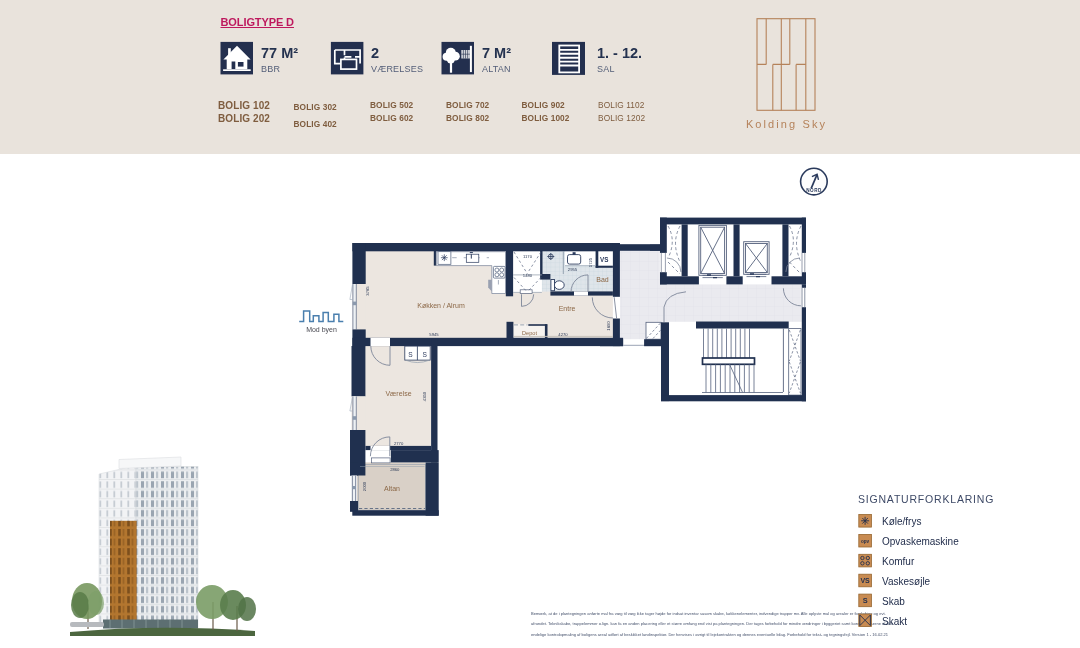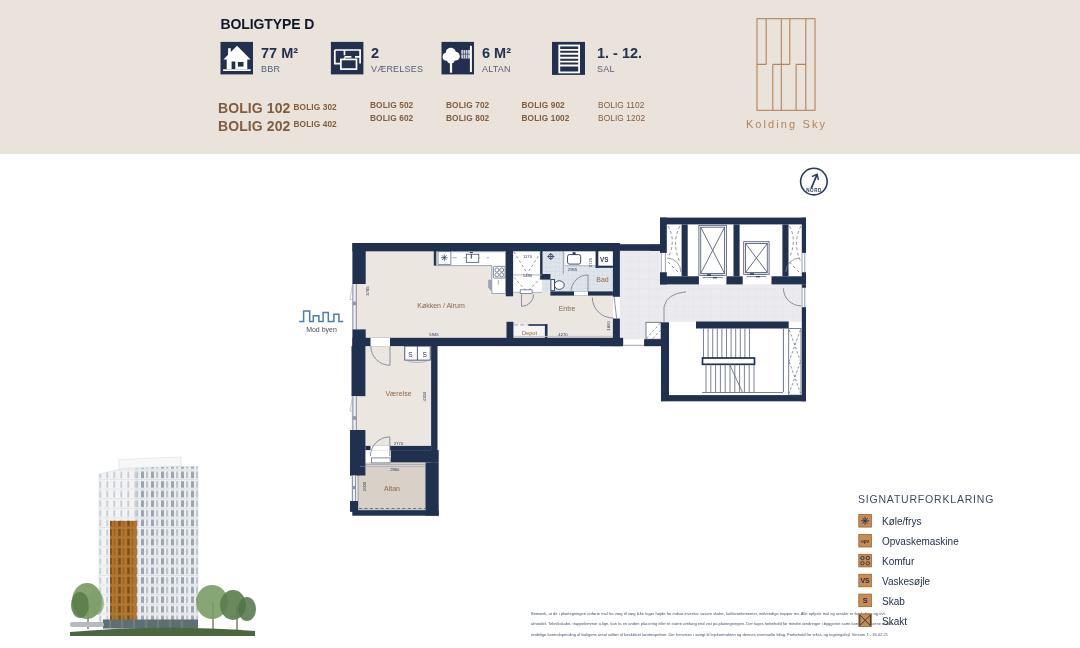--- a/index.html
+++ b/index.html
@@ -4,39 +4,39 @@
 <style>
   html,body{margin:0;padding:0;}
   body{width:1080px;height:648px;position:relative;background:#ffffff;font-family:"Liberation Sans",sans-serif;overflow:hidden;}
   .abs{position:absolute;}
 </style>
 </head>
 <body>
 
 <div class="abs" style="left:0;top:0;width:1080px;height:154px;background:#e9e3dc;"></div>
 
-<div class="abs" style="left:220.5px;top:16.1px;font-size:14px;font-weight:bold;color:#0f172a;letter-spacing:-0.1px;">BOLIGTYPE D</div>
+<div class="abs" style="left:220.5px;top:16.1px;font-size:11px;font-weight:bold;color:#be185d;letter-spacing:-0.1px;text-decoration:underline;">BOLIGTYPE D</div>
 
 <div class="abs" style="left:261px;top:44.5px;font-size:14.5px;font-weight:bold;color:#24324f;text-align:right;">77 M²</div>
 
 <div class="abs" style="left:261px;top:63.5px;font-size:9px;color:#535e78;letter-spacing:0.2px;">BBR</div>
 
 <div class="abs" style="left:371px;top:44.5px;font-size:14.5px;font-weight:bold;color:#24324f;">2</div>
 
 <div class="abs" style="left:371px;top:63.5px;font-size:9px;color:#535e78;letter-spacing:0.2px;text-align:right;">VÆRELSES</div>
 
-<div class="abs" style="left:482px;top:44.5px;font-size:14.5px;font-weight:bold;color:#24324f;">6 M²</div>
+<div class="abs" style="left:482px;top:44.5px;font-size:14.5px;font-weight:bold;color:#24324f;">7 M²</div>
 
 <div class="abs" style="left:482px;top:63.5px;font-size:9px;color:#535e78;letter-spacing:0.2px;">ALTAN</div>
 
 <div class="abs" style="left:597px;top:44.5px;font-size:14.5px;font-weight:bold;color:#24324f;">1. - 12.</div>
 
 <div class="abs" style="left:597px;top:63.5px;font-size:9px;color:#535e78;letter-spacing:0.2px;">SAL</div>
 
-<div class="abs" style="left:218px;top:99.3px;font-size:14px;font-weight:bold;color:#7f5d3f;letter-spacing:0.1px;line-height:18px;text-align:center;">BOLIG 102<br>BOLIG 202</div>
+<div class="abs" style="left:218px;top:99.3px;font-size:10px;font-weight:bold;color:#7f5d3f;letter-spacing:0.1px;line-height:13px;text-align:center;">BOLIG 102<br>BOLIG 202</div>
 
 <div class="abs" style="left:293.5px;top:99.3px;font-size:8.3px;font-weight:bold;color:#7f5d3f;letter-spacing:0.1px;line-height:17px;">BOLIG 302<br>BOLIG 402</div>
 
 <div class="abs" style="left:370px;top:99.3px;font-size:8.3px;font-weight:bold;color:#7f5d3f;letter-spacing:0.1px;line-height:13px;">BOLIG 502<br>BOLIG 602</div>
 
 <div class="abs" style="left:446px;top:99.3px;font-size:8.3px;font-weight:bold;color:#7f5d3f;letter-spacing:0.1px;line-height:13px;">BOLIG 702<br>BOLIG 802</div>
 
 <div class="abs" style="left:521.5px;top:99.3px;font-size:8.3px;font-weight:bold;color:#7f5d3f;letter-spacing:0.1px;line-height:13px;">BOLIG 902<br>BOLIG 1002</div>
 
 <div class="abs" style="left:598px;top:99.3px;font-size:8.3px;font-weight:normal;color:#7f5d3f;letter-spacing:0.1px;line-height:13px;">BOLIG 1102<br>BOLIG 1202</div>

